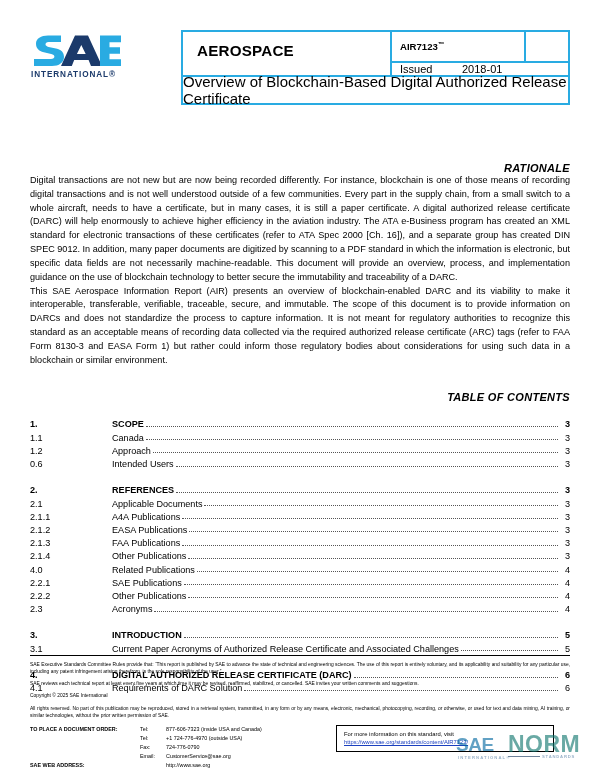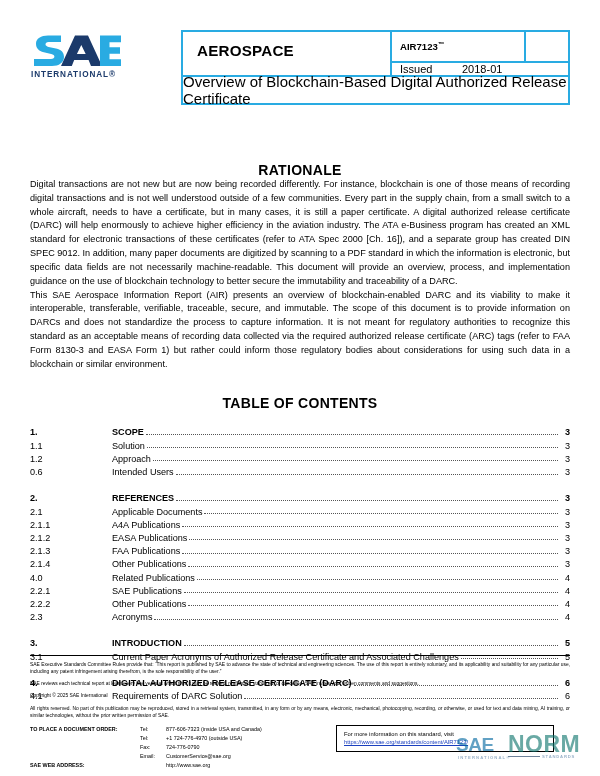--- a/index.html
+++ b/index.html
@@ -97,24 +97,25 @@
     border: 2px solid #29ABE2;
     height: 30px;
     display: flex;
     align-items: center;
     justify-content: center;
     font-size: 15px;
   }
 
   
   .centered-head {
-    text-align: center;
-    font-size: 14px;
+    text-align: right;
+    font-size: 11px;
     font-weight: bold;
     letter-spacing: 0.3px;
+    font-style: italic;
   }
   .rationale-head { margin-top: 24px; }
   .para {
     font-size: 9.1px;
     line-height: 1.52;
     text-align: justify;
   }
   .toc-head { margin-top: 24px; }
 
   
@@ -296,21 +297,21 @@
   <div class="centered-head toc-head">TABLE OF CONTENTS</div>
   <div class="toc" id="toc-list">
       <div class="toc-row bold">
         <span class="num">1.</span>
         <span class="lbl">SCOPE</span>
         <span class="dots"></span>
         <span class="pg">3</span>
       </div>
       <div class="toc-row">
         <span class="num">1.1</span>
-        <span class="lbl">Solution</span>
+        <span class="lbl">Canada</span>
         <span class="dots"></span>
         <span class="pg">3</span>
       </div>
       <div class="toc-row">
         <span class="num">1.2</span>
         <span class="lbl">Approach</span>
         <span class="dots"></span>
         <span class="pg">3</span>
       </div>
       <div class="toc-row">

